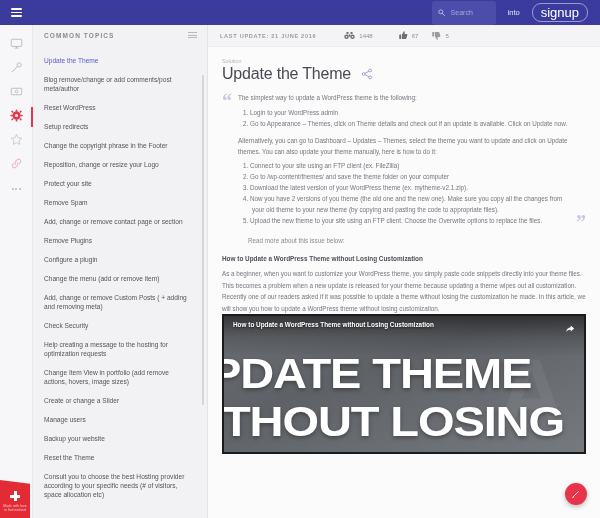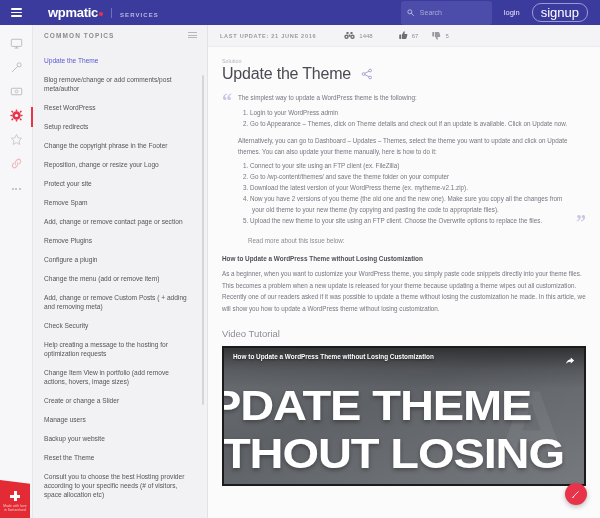--- a/index.html
+++ b/index.html
@@ -41,21 +41,21 @@
   }
   .brand-sub{
     color:#b9b9e2; font-size:6px; letter-spacing:1.1px; font-weight:bold;
   }
   #topbar-right{
     margin-left:auto; display:flex; align-items:center; gap:12px; padding-right:12px;
   }
   .search-box{
     display:flex; align-items:center; gap:6px;
     background:#4c4cab; border-radius:3px;
-    height:14px; width:91px; padding:12px 6px;margin-left:32px;
+    height:14px; width:64px; padding:12px 6px;margin-left:32px;
   }
   .search-box .sicon{ flex:0 0 auto; display:flex; }
   .search-box input{
     background:transparent; border:0; outline:0;
     color:#cfcfe9; font-size:7px; width:100%;
     font-family:"Liberation Sans", sans-serif;
   }
   .search-box input::placeholder{ color:#a9a9d6; }
   .login-link{ color:#e6e6f4; font-size:7.5px; cursor:pointer; }
   .signup-btn{
@@ -216,38 +216,32 @@
 </style>
 </head>
 <body>
 
 <div id="topbar">
   <div id="hamburger">
     <i></i>
       <i></i>
       <i></i>
   </div>
-  <div class="brand">
-    <span class="brand-name">wpmatic</span>
-      <span class="brand-dot"></span>
-    <span class="brand-sep"></span>
-    <span class="brand-sub">SERVICES</span>
-  </div>
 
   <div id="topbar-right">
     <div class="search-box">
       <span class="sicon">
         <svg width="7" height="7" viewBox="0 0 16 16">
             <circle cx="6.5" cy="6.5" r="4.6" fill="none" stroke="#c2c2e3" stroke-width="2"></circle>
             <line x1="10" y1="10" x2="15" y2="15" stroke="#c2c2e3" stroke-width="2" stroke-linecap="round"></line>
           </svg>
       </span>
       <input id="search-input" type="text" placeholder="Search" style="">
     </div>
-    <span class="login-link">login</span>
+    <span class="login-link">into</span>
     <span class="signup-btn">signup</span>
   </div>
 </div>
 
 <div id="rail">
   <div class="rail-item">
     <span>
       <svg width="13" height="13" viewBox="0 0 20 20">
           <rect x="2" y="3.5" width="16" height="11" rx="1.2" fill="none" stroke="#b4b4b9" stroke-width="1.3"></rect>
           <line x1="7" y1="17" x2="13" y2="17" stroke="#b4b4b9" stroke-width="1.3"></line>
@@ -431,21 +425,20 @@
           <li>3. Download the latest version of your WordPress theme (ex. mytheme-v2.1.zip).</li>
           <li>4. Now you have 2 versions of you theme (the old one and the new one). Make sure you copy all the changes from your old theme to your new theme (by copying and pasting the code to appropriate files).</li>
           <li>5. Upload the new theme to your site using an FTP client. Choose the Overwrite options to replace the files.</li>
         </ol>
       <div class="readmore">Read more about this issue below:</div>
     </div>
 
     <h2 class="sub">How to Update a WordPress Theme without Losing Customization</h2>
     <p class="body">As a beginner, when you want to customize your WordPress theme, you simply paste code snippets directly into your theme files. This becomes a problem when a new update is released for your theme because updating a theme wipes out all customization. Recently one of our readers asked if it was possible to update a theme without losing the customization he made. In this article, we will show you how to update a WordPress theme without losing customization.</p>
 
-    <h2 class="section">Video Tutorial</h2>
 
     <div id="video">
       <div id="video-ghost">A</div>
       <div class="vtext" id="vtext1">PDATE THEME</div>
       <div class="vtext" id="vtext2">ITHOUT LOSING</div>
       <div id="video-overlay"></div>
       <div id="video-title">How to Update a WordPress Theme without Losing Customization</div>
       <span id="video-share">
         <svg width="10" height="10" viewBox="0 0 20 20" fill="#fff">
             <path d="M11.5 3.2v3.4C6.4 7 3 10.4 2.2 16c1.9-2.8 4.8-4.3 9.3-4.3v3.4L18.2 9z"></path>

